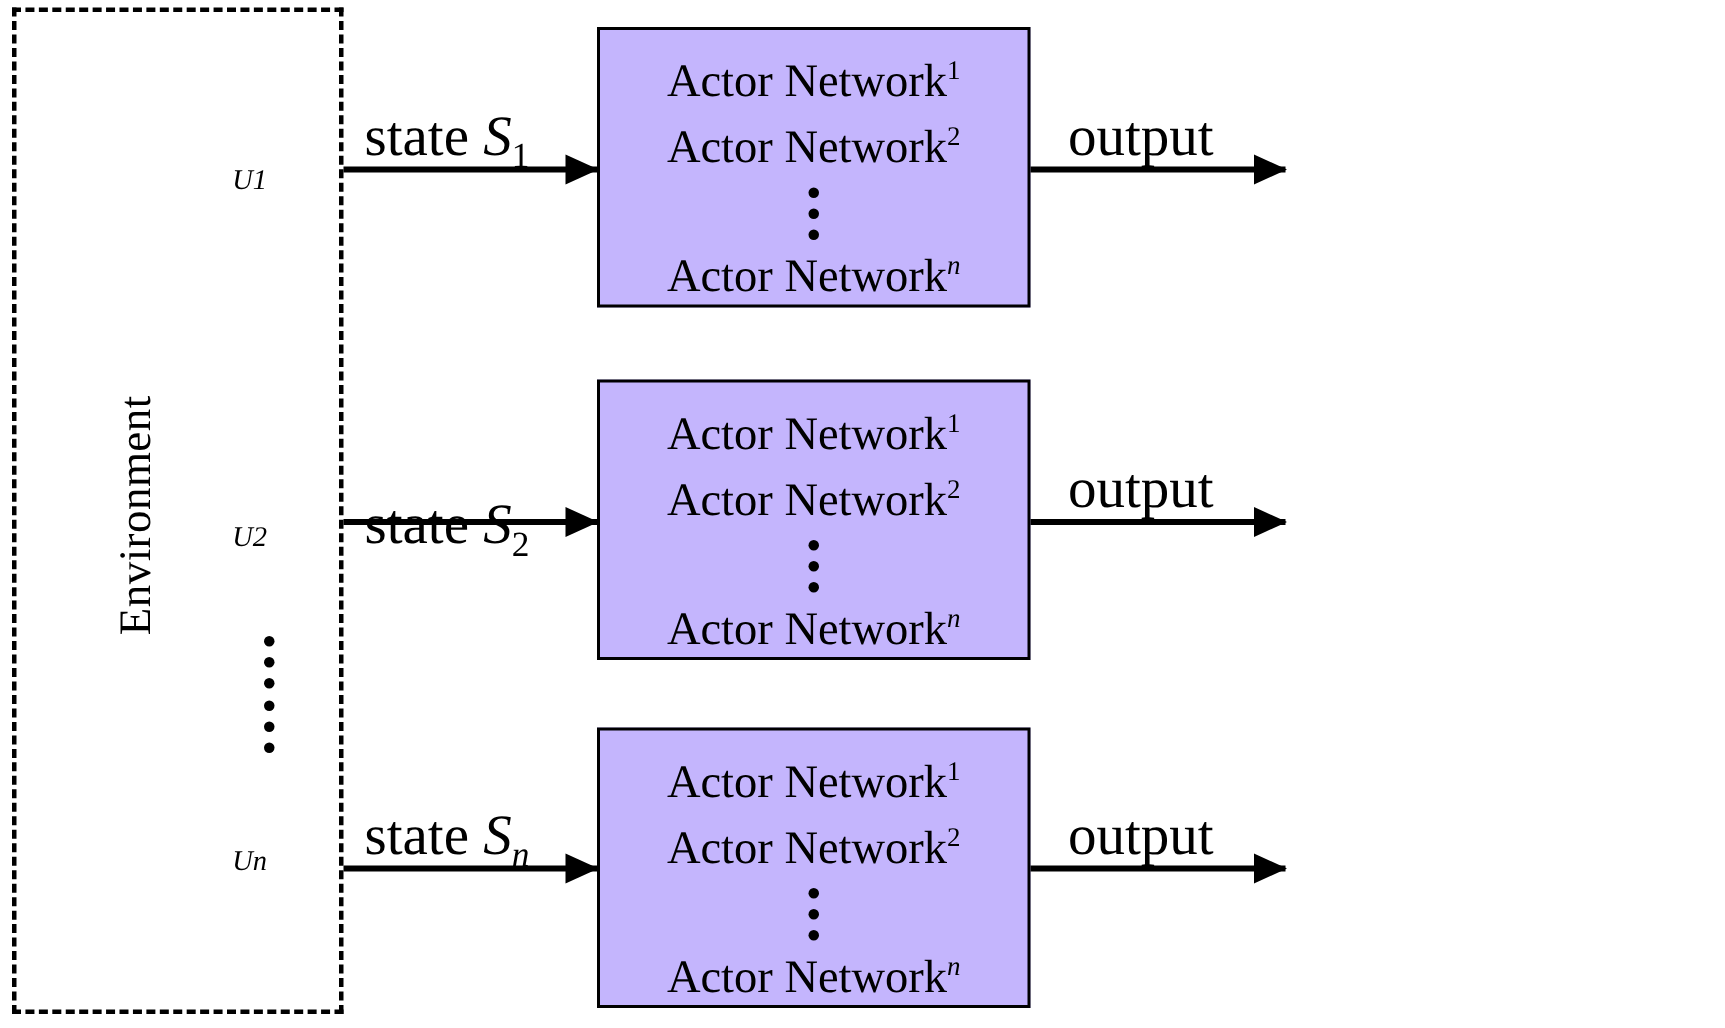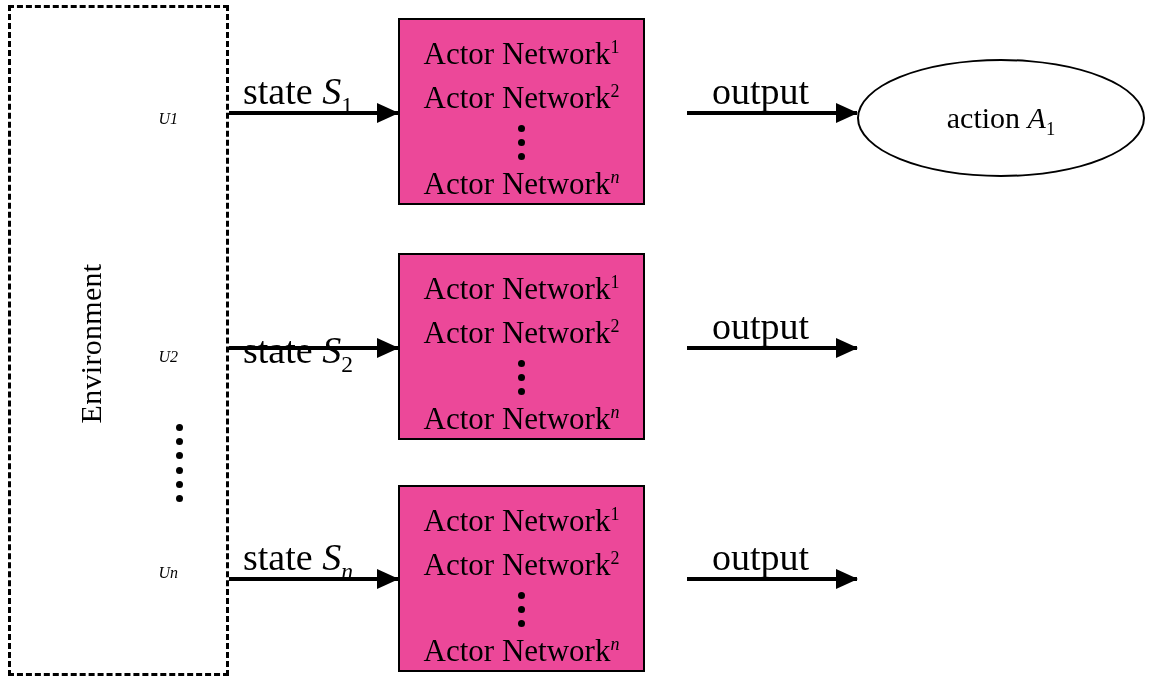--- a/index.html
+++ b/index.html
@@ -42,21 +42,21 @@
     align-items: center;
     justify-content: center;
     font-size: 30px;
     letter-spacing: 0.3px;
     white-space: nowrap;
   }
 
   
   .u-label {
     position: absolute;
-    font-size: 16px;
+    font-size: 19px;
     font-style: italic;
     white-space: nowrap;
     text-align: right;
     width: 70px;
     right: auto;
   }
 
   
   .dots-col {
     position: absolute;
@@ -75,25 +75,25 @@
     height: 7px;
   }
   .dots-box span {
     width: 7px;
     height: 7px;
   }
 
   
   .actor-box {
     position: absolute;
-    width: 247px;
+    width: 289px;
     height: 187px;
     border: 2px solid #000000;
     box-sizing: border-box;
-    background: #ec4899;
+    background: #c4b5fd;
   }
   .actor-line {
     position: absolute;
     left: 0;
     width: 100%;
     text-align: center;
     font-size: 31px;
     white-space: nowrap;
     line-height: 1;
   }
@@ -204,26 +204,20 @@
       <span></span>
     </div>
     <div class="actor-line" style="top:148px;">
       <span>Actor Network</span><span class="sup-italic">n</span>
     </div>
   </div>
 
   <div class="arrow" style="left:687px; top:111px; width:170px;"></div>
   <div class="arrow-label" style="left:712px; top:72px;">output</div>
 
-  <div class="action-ellipse" style="left:857px; top:59px;">
-    <span>
-      <span>action</span>
-      <span class="ital">A</span><span class="sub">1</span>
-    </span>
-  </div>
 
   <div class="arrow" style="left:229px; top:346px; width:169px;"></div>
   <div class="arrow-label" style="left:243px; top:317px;margin-top:14px;">
     <span>state</span>
     <span class="ital">S</span><span class="sub">2</span>
   </div>
 
   <div class="actor-box" style="left:398px; top:253px;">
     <div class="actor-line" style="top:18px;">
       <span>Actor Network</span><span class="sup">1</span>

